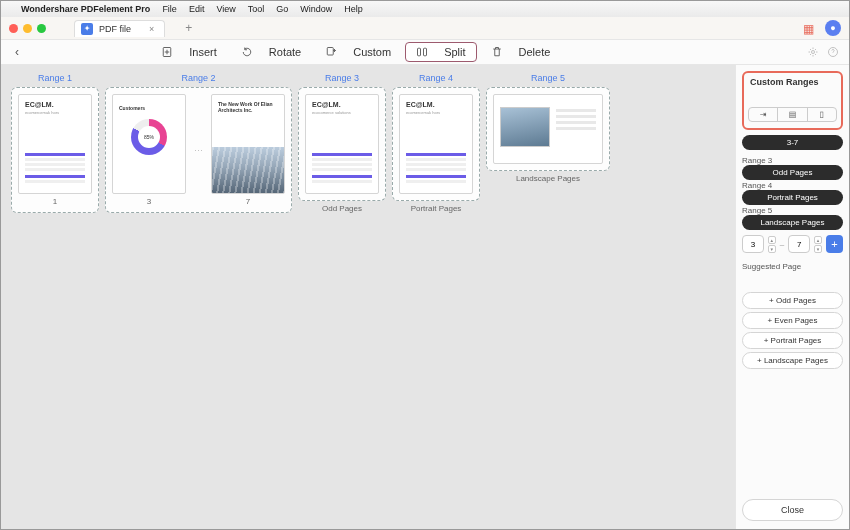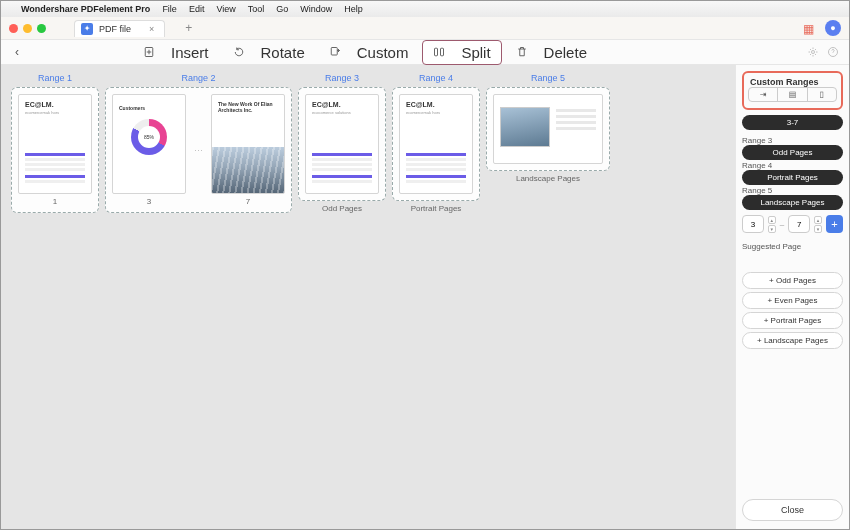--- a/index.html
+++ b/index.html
@@ -19,21 +19,21 @@
   .tab-close { color: #888; margin-left: 12px; }
   .tab-add { margin-left: 12px; color: #888; font-size: 12px; }
   .titlebar .right-icons { margin-left: auto; display: flex; align-items: center; gap: 10px; }
   .grid-icon { width: 12px; height: 12px; display: inline-block; }
   .grid-icon::before { content: "▦"; color: #e86a5a; font-size: 12px; }
   .avatar { width: 16px; height: 16px; border-radius: 50%; background: #5b7ff0; color: #fff; display: flex; align-items: center; justify-content: center; font-size: 9px; }
 
   .toolbar { height: 26px; border-top: 1px solid #e6e6e6; border-bottom: 1px solid #e6e6e6; background: #fbfbfb; display: flex; align-items: center; padding: 0 10px; gap: 10px; }
   .toolbar .back { font-size: 12px; color: #555; padding: 0 4px; }
   .toolbar .center { margin: 0 auto; display: flex; gap: 4px; }
-  .tbtn { display: flex; align-items: center; gap: 16px; padding: 3px 10px; border-radius: 4px; font-size: 15px; color: #333; }
+  .tbtn { display: flex; align-items: center; gap: 16px; padding: 3px 10px; border-radius: 4px; font-size: 11px; color: #333; }
   .tbtn svg { stroke: #555; }
   .tbtn.active { border: 1px solid #9d5a6e; background: #fff; }
   .toolbar .right { margin-left: auto; display: flex; gap: 8px; color: #bbb; }
   .toolbar .right svg { stroke: #bbb; }
 
   .body { flex: 1; display: flex; overflow: hidden; }
   .canvas { flex: 1; padding: 8px 10px; overflow: auto; background: #e5e5e5; }
   .ranges-row { display: flex; gap: 6px; }
   .range-group { display: flex; flex-direction: column; align-items: center; }
   .range-title { font-size: 9px; color: #4a7de8; margin-bottom: 4px; }
@@ -52,21 +52,21 @@
   .donut { width: 36px; height: 36px; border-radius: 50%; background: conic-gradient(#e84393 0 120deg, #6b5ce7 120deg 300deg, #eee 300deg 360deg); margin: 6px auto; position: relative; }
   .donut::after { content: "85%"; position: absolute; inset: 7px; background: #fff; border-radius: 50%; display: flex; align-items: center; justify-content: center; font-size: 5px; color: #333; }
   .photo1 { position: absolute; bottom: 0; left: 0; right: 0; height: 46px; background: linear-gradient(180deg,#bcd 0,#9ab 40%,#567 100%); }
   .photo1::before { content: ""; position: absolute; inset: 0; background: repeating-linear-gradient(100deg, rgba(255,255,255,0.3) 0 2px, transparent 2px 6px); }
   .ls-inner { position: absolute; left: 6px; top: 12px; width: 50px; height: 40px; background: linear-gradient(170deg,#a8c1d6,#5d7a92); border: 1px solid #ccc; }
   .ls-lines { position: absolute; right: 6px; top: 14px; width: 40px; }
   .ls-lines div { height: 3px; background: #e8e8e8; margin-bottom: 3px; }
 
   .sidebar { width: 114px; border-left: 1px solid #e6e6e6; background: #fbfbfb; display: flex; flex-direction: column; padding: 6px 6px 8px; gap: 5px; }
   .side-head { border: 2px solid #e86a5a; border-radius: 6px; padding: 4px 4px 6px; }
-  .side-head-title { font-size: 9px; font-weight: 700; color: #333; margin-bottom: 0; padding-left: 2px; }
+  .side-head-title { font-size: 9px; font-weight: 700; color: #333; margin-bottom: 20px; padding-left: 2px; }
   .seg { display: flex; border: 1px solid #ccc; border-radius: 4px; overflow: hidden; }
   .seg div { flex: 1; text-align: center; padding: 2px 0; font-size: 8px; color: #555; border-right: 1px solid #ccc; }
   .seg div:last-child { border-right: none; }
   .pill { border-radius: 10px; padding: 3px 6px; font-size: 8px; text-align: center; }
   .pill-dark { background: #2c2c2c; color: #fff; }
   .side-label { font-size: 8px; color: #555; margin-top: 1px; }
   .range-input-row { display: flex; align-items: center; gap: 4px; }
   .ri { width: 22px; height: 18px; border: 1px solid #ccc; border-radius: 4px; text-align: center; font-size: 8px; background:#fff; padding:0; }
   .step { width: 8px; display:flex; flex-direction:column; gap:1px; }
   .step span { font-size:5px; line-height:6px; color:#888; border:1px solid #ccc; border-radius:2px; text-align:center; background:#fff; }

